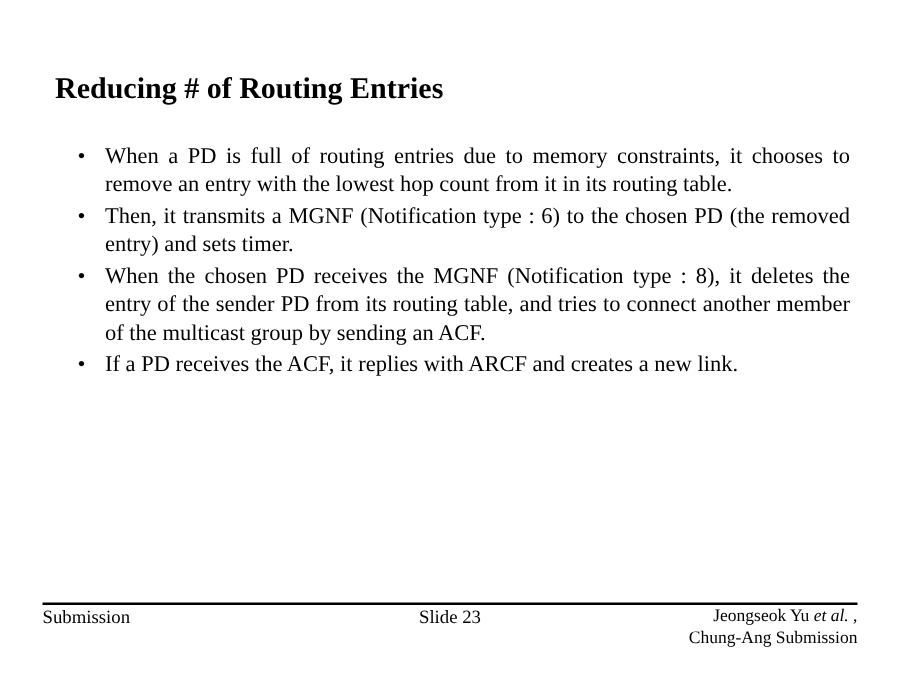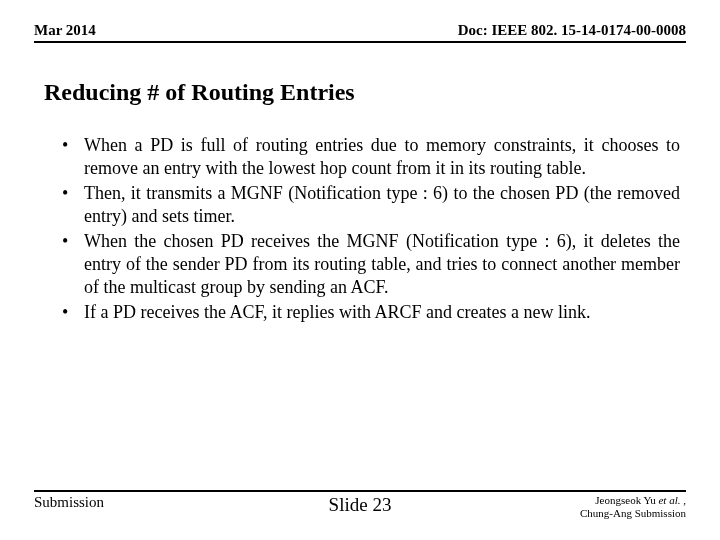--- a/index.html
+++ b/index.html
@@ -8,50 +8,46 @@
   .header { display: flex; justify-content: space-between; align-items: flex-end; border-bottom: 2px solid #000; padding-bottom: 2px; }
   .header-left { font-size: 15px; font-weight: bold; }
   .header-right { font-size: 15px; font-weight: bold; }
   .title { font-size: 24px; font-weight: bold; margin-top: 36px; margin-left: 10px; }
   .content { margin-top: 28px; padding-left: 28px; padding-right: 6px; }
   .bullet { display: flex; font-size: 18px; line-height: 1.28; text-align: justify; margin-bottom: 2px; }
   .bullet .dot { width: 22px; flex: 0 0 22px; }
   .bullet .txt { flex: 1; }
   .footer { position: absolute; left: 34px; right: 34px; bottom: 20px; border-top: 2px solid #000; padding-top: 2px; display: flex; align-items: flex-start; }
   .footer-left { font-size: 15px; flex: 1; }
-  .footer-center { font-size: 19px; text-align: center; flex: 1; }
-  .footer-right { font-size: 11px; text-align: right; flex: 1; line-height: 1.2; }
+  .footer-center { font-size: 15px; text-align: center; flex: 1; }
+  .footer-right { font-size: 14px; text-align: right; flex: 1; line-height: 1.2; }
   .footer-right .l1 { display: block; }
   .footer-right .l2 { display: block; }
   .italic { font-style: italic; }
 </style>
 </head>
 <body>
 
 <div class="slide">
 
-  <div class="header">
-    <div class="header-left">Mar 2014</div>
-    <div class="header-right">Doc: IEEE 802. 15-14-0174-00-0008</div>
-  </div>
 
   <div class="title">Reducing # of Routing Entries</div>
 
   <div class="content">
     <div class="bullet">
       <div class="dot">•</div>
       <div class="txt">When a PD is full of routing entries due to memory constraints, it chooses to remove an entry with the lowest hop count from it in its routing table.</div>
     </div>
     <div class="bullet">
       <div class="dot">•</div>
       <div class="txt">Then, it transmits a MGNF (Notification type : 6) to the chosen PD (the removed entry) and sets timer.</div>
     </div>
     <div class="bullet">
       <div class="dot">•</div>
-      <div class="txt">When the chosen PD receives the MGNF (Notification type : 6), it deletes the entry of the sender PD from its routing table, and tries to connect another member of the multicast group by sending an ACF.</div>
+      <div class="txt">When the chosen PD receives the MGNF (Notification type : 8), it deletes the entry of the sender PD from its routing table, and tries to connect another member of the multicast group by sending an ACF.</div>
     </div>
     <div class="bullet">
       <div class="dot">•</div>
       <div class="txt">If a PD receives the ACF, it replies with ARCF and creates a new link.</div>
     </div>
   </div>
 
   <div class="footer">
     <div class="footer-left">Submission</div>
     <div class="footer-center">Slide 23</div>

